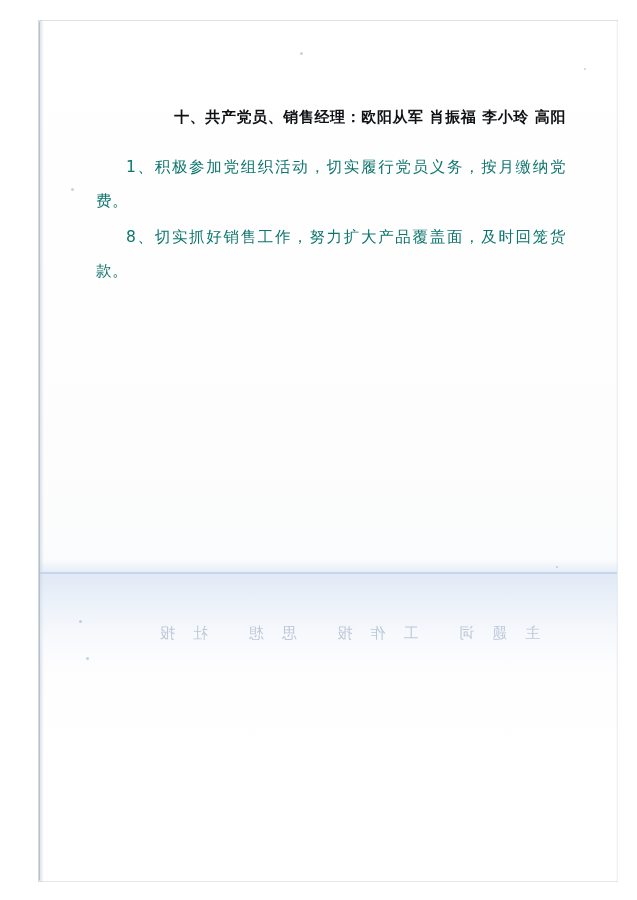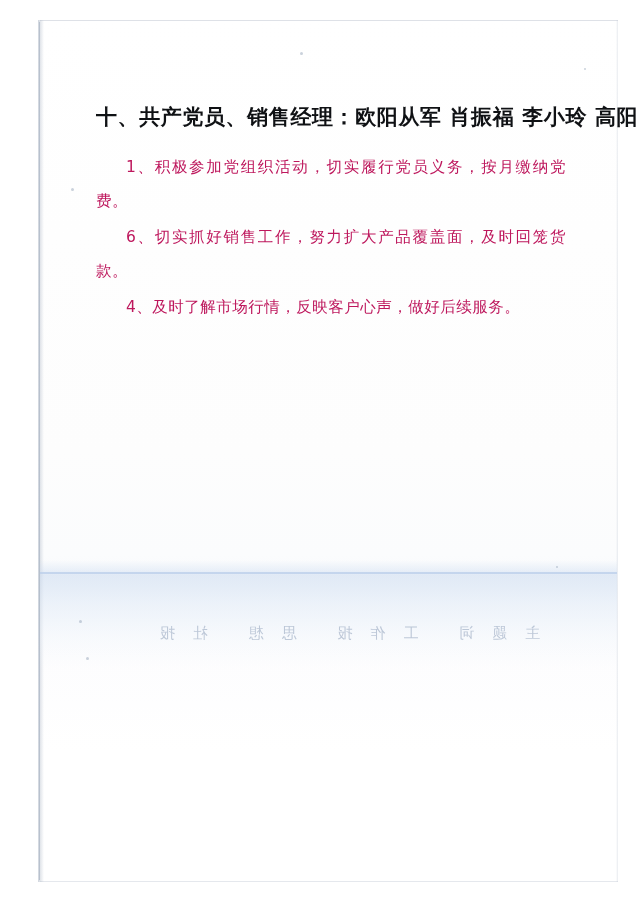--- a/index.html
+++ b/index.html
@@ -115,38 +115,38 @@
   
   .content {
     position: absolute;
     left: 96px;
     top: 100px;
     width: 470px;
     color: #16181c;
   }
 
   .heading {
-    font-size: 21px;
+    font-size: 15px;
     font-weight: bold;
     letter-spacing: 0.6px;
     line-height: 34px;
-    text-align: center;
+    text-align: right;
     margin: 0 0 16px 0;
     white-space: nowrap;
     color: #0f1114;
   }
 
   .para {
     font-size: 15.5px;
     line-height: 34px;
     letter-spacing: 0.5px;
     margin: 0 0 2px 0;
     text-indent: 30px;
     text-align: justify;
-    color: #be185d;
+    color: #0f766e;
   }
 
   
   .showthrough {
     position: absolute;
     left: 200px;
     top: 624px;
     width: 340px;
     font-size: 15px;
     letter-spacing: 18px;
@@ -177,22 +177,21 @@
   <div class="right-edge"></div>
   <div class="left-edge"></div>
   <div class="left-edge-line"></div>
 
   <div class="scan-band"></div>
   <div class="scan-line-top"></div>
 
   <div class="content">
     <h1 class="heading">十、共产党员、销售经理：欧阳从军 肖振福 李小玲 高阳</h1>
     <p class="para">1、积极参加党组织活动，切实履行党员义务，按月缴纳党费。</p>
-    <p class="para">6、切实抓好销售工作，努力扩大产品覆盖面，及时回笼货款。</p>
-    <p class="para">4、及时了解市场行情，反映客户心声，做好后续服务。</p>
+    <p class="para">8、切实抓好销售工作，努力扩大产品覆盖面，及时回笼货款。</p>
   </div>
 
   <div class="showthrough">主题词    工作报    思想    社报</div>
 
   <div class="speck" style="left:300px;top:52px;width:3px;height:3px;"></div>
   <div class="speck" style="left:584px;top:68px;width:2px;height:2px;"></div>
   <div class="speck" style="left:71px;top:188px;width:3px;height:3px;"></div>
   <div class="speck" style="left:79px;top:620px;width:3px;height:3px;"></div>
   <div class="speck" style="left:86px;top:657px;width:3px;height:3px;"></div>
   <div class="speck" style="left:556px;top:566px;width:2px;height:2px;"></div>

